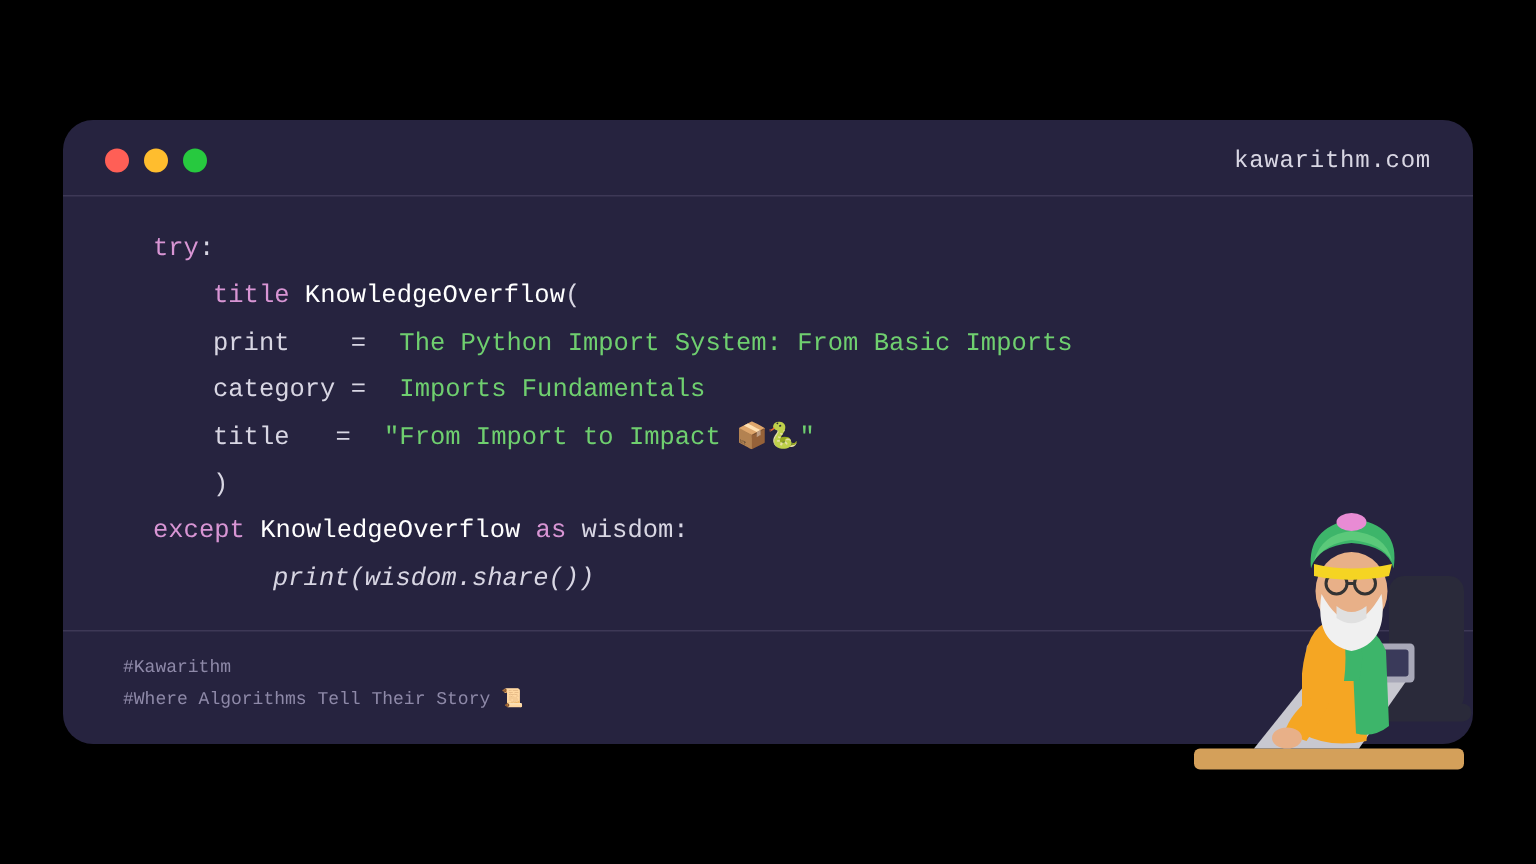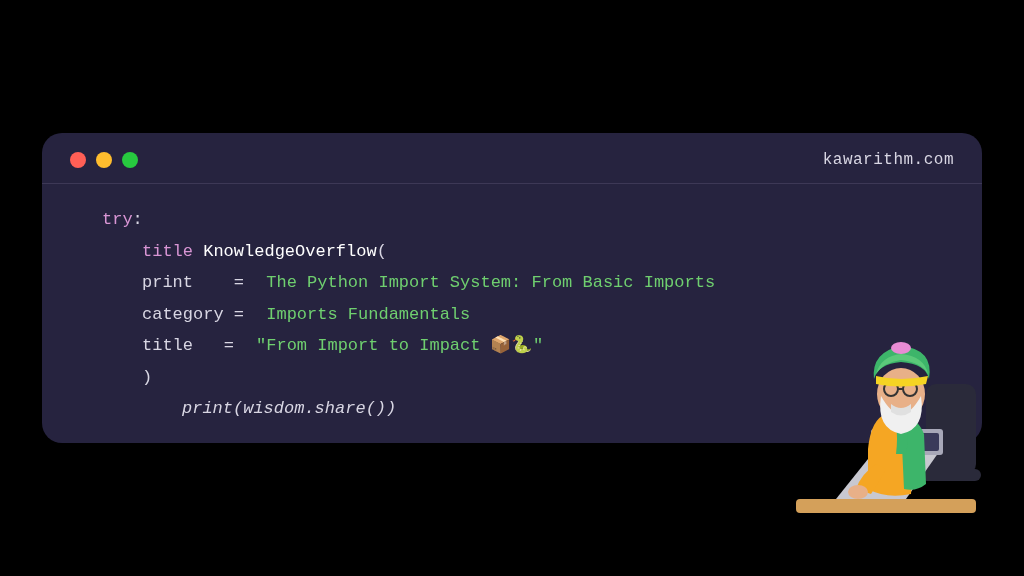--- a/index.html
+++ b/index.html
@@ -91,24 +91,29 @@
     <div class="line indent1"><span class="kw">title</span> <span class="cls">KnowledgeOverflow</span><span>(</span></div>
 
     <div class="line indent1"><span>print</span>    <span>=</span> <span class="val">The Python Import System: From Basic Imports</span></div>
 
     <div class="line indent1"><span>category</span> <span>=</span> <span class="val">Imports Fundamentals</span></div>
 
     <div class="line indent1"><span>title</span>   <span>=</span> <span class="val">"From Import to Impact 📦🐍"</span></div>
 
     <div class="line indent1"><span>)</span></div>
 
+    <div class="line"><span class="kw">except</span> <span class="cls">KnowledgeOverflow</span> <span class="kw">as</span> <span>wisdom</span><span>:</span></div>
 
     <div class="line indent2"><span>print(wisdom.share())</span></div>
   </div>
 
+  <div class="footer">
+    <div>#Kawarithm</div>
+    <div>#Where Algorithms Tell Their Story 📜</div>
+  </div>
 </div>
 
 <svg class="mascot" viewBox="0 0 220 200">
 
   <rect x="150" y="50" width="50" height="90" rx="10" fill="#2a2a3a"></rect>
   <rect x="145" y="135" width="60" height="12" rx="6" fill="#2a2a3a"></rect>
 
   <rect x="20" y="165" width="180" height="14" rx="4" fill="#d4a05a"></rect>
 
   <path d="M60 165 L100 115 L165 115 L130 165 Z" fill="#c8c8d0"></path>

